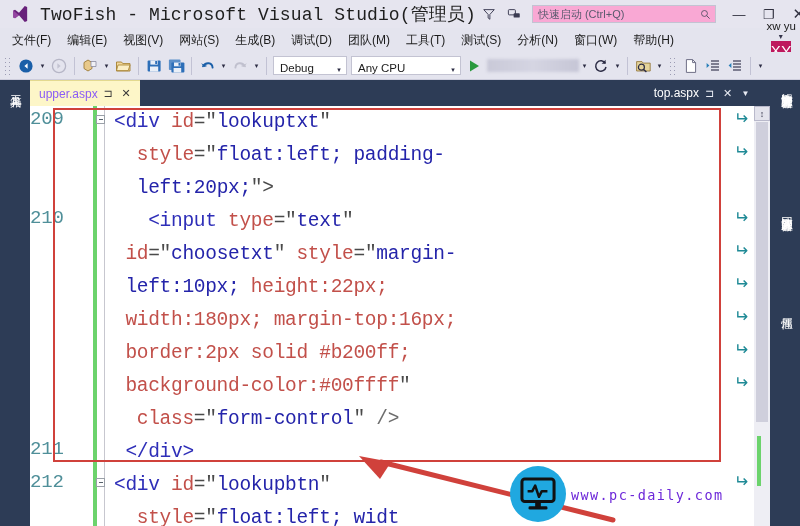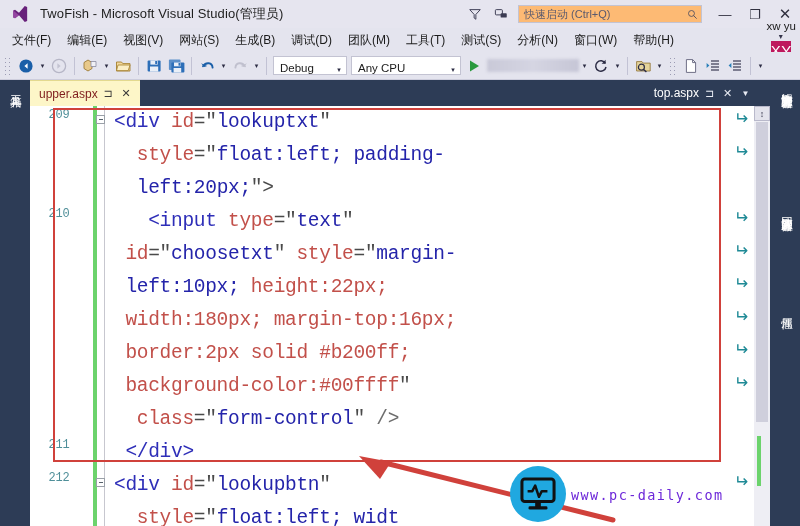--- a/index.html
+++ b/index.html
@@ -27,39 +27,40 @@
     align-items: center;
   }
   .vs-logo {
     width: 22px; height: 22px;
     margin-left: 9px; margin-right: 9px;
     position: relative;
     flex: none;
   }
   .vs-logo svg { display: block; }
   .title-text {
-    font-size: 13px;
+    font-size: 18px;
     color: #1e1e1e;
     letter-spacing: 0.1px;
     white-space: nowrap;
+    font-family: Liberation Mono, monospace;
   }
   .title-right {
     margin-left: auto;
     display: flex;
     align-items: center;
     height: 28px;
   }
   .tb-icon {
     width: 26px; height: 26px;
     display: flex; align-items: center; justify-content: center;
     color: #3b3b52;
   }
   .quicklaunch {
     width: 184px; height: 18px;
-    background: #fdba74;
+    background: #f9a8d4;
     border: 1px solid #c3c3d2;
     display: flex;
     align-items: center;
     margin-left: 4px;
     margin-right: 8px;
     box-sizing: border-box;
   }
   .quicklaunch .ql-text {
     font-size: 11px;
     color: #5a5a6e;
@@ -216,21 +217,21 @@
     white-space: nowrap;
   }
   .tab-active {
     left: 30px;
     background: #fdf6c8;
     padding: 0 6px 0 9px;
     border-top: 1px solid #e3d98f;
   }
   .tab-active .tab-label {
     font-size: 12px;
-    color: #7f1d1d;
+    color: #8b5cf6;
   }
   .tab-inactive {
     background: transparent;
     padding: 0 9px;
   }
   .tab-inactive .tab-label {
     font-size: 12px;
     color: #ffffff;
   }
   .tab-icn {
@@ -272,23 +273,23 @@
     position: absolute;
     left: 30px; top: 106px;
     width: 740px; height: 420px;
     background: #ffffff;
     overflow: hidden;
   }
   .gutter-num {
     position: absolute;
     left: 0;
     width: 58px;
-    text-align: center;
+    text-align: left;
     font-family: "Liberation Mono", monospace;
-    font-size: 12px;
+    font-size: 19px;
     color: #4f8f99;
     letter-spacing: -0.2px;
   }
   .changebar {
     position: absolute;
     left: 63px;
     width: 4px;
     background: #6cd36c;
   }
   .gutter-line {

